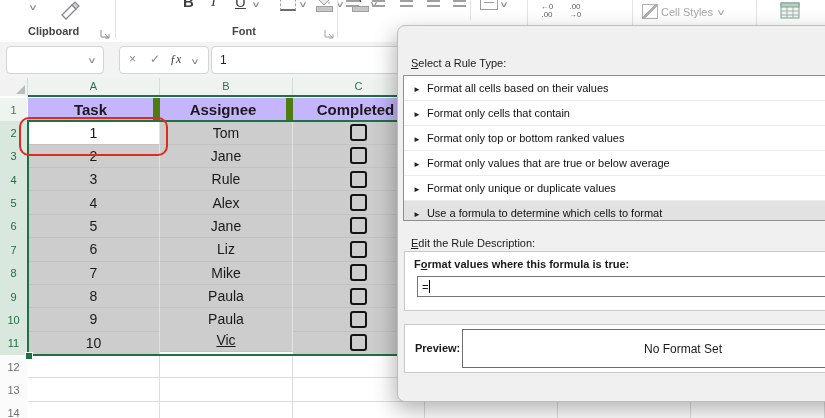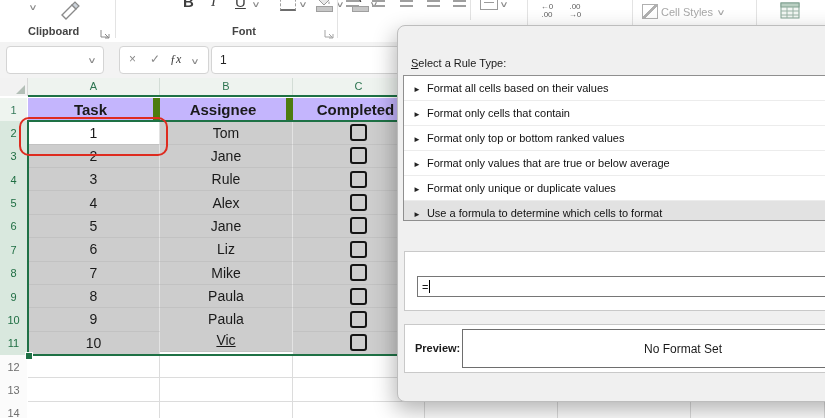--- a/index.html
+++ b/index.html
@@ -313,22 +313,28 @@
 
     <div class="listbox" id="ruleList">
         <div class="listitem"><span class="listarrow">►</span><span>Format all cells based on their values</span></div>
         <div class="listitem"><span class="listarrow">►</span><span>Format only cells that contain</span></div>
         <div class="listitem"><span class="listarrow">►</span><span>Format only top or bottom ranked values</span></div>
         <div class="listitem"><span class="listarrow">►</span><span>Format only values that are true or below average</span></div>
         <div class="listitem"><span class="listarrow">►</span><span>Format only unique or duplicate values</span></div>
         <div class="listitem selected"><span class="listarrow">►</span><span>Use a formula to determine which cells to format</span></div>
       </div>
 
+    <div class="dlg-label" style="left:13px;top:211px;">
+      <span class="accel">E</span><span>dit the Rule Description:</span>
+    </div>
 
     <div class="panel" style="top:225px;width:506px;height:60px;">
+      <div class="dlg-label" style="left:9px;top:6px;font-weight:bold;">
+        <span>F</span><span class="accel">o</span><span>rmat values where this formula is true:</span>
+      </div>
       <div class="rulefield">
         <span>=</span>
           <span class="caret"></span>
       </div>
     </div>
 
     <div class="panel" style="top:298px;width:506px;height:49px;">
       <div class="dlg-label" style="left:10px;top:17px;font-weight:bold;">Preview:</div>
       <div class="previewbox">No Format Set</div>
     </div>

